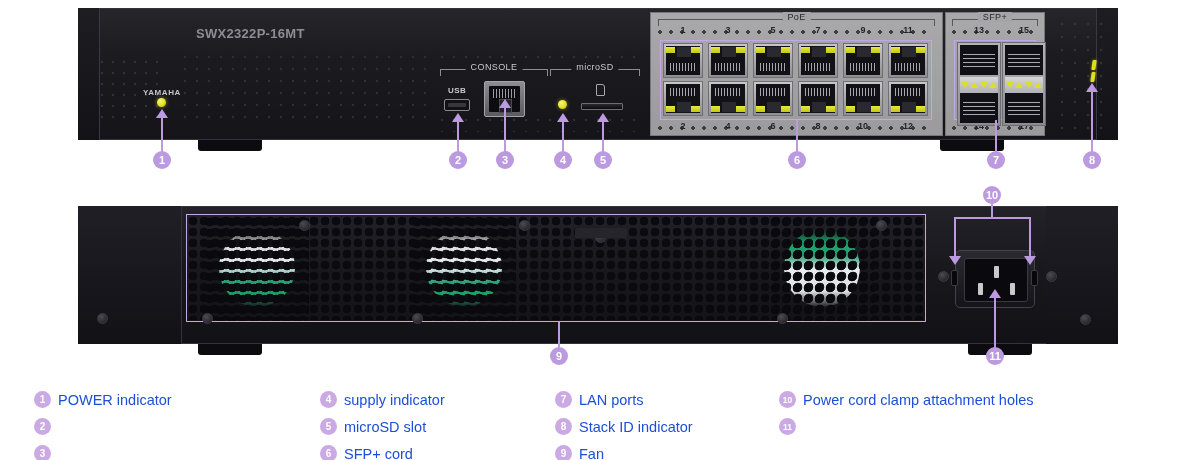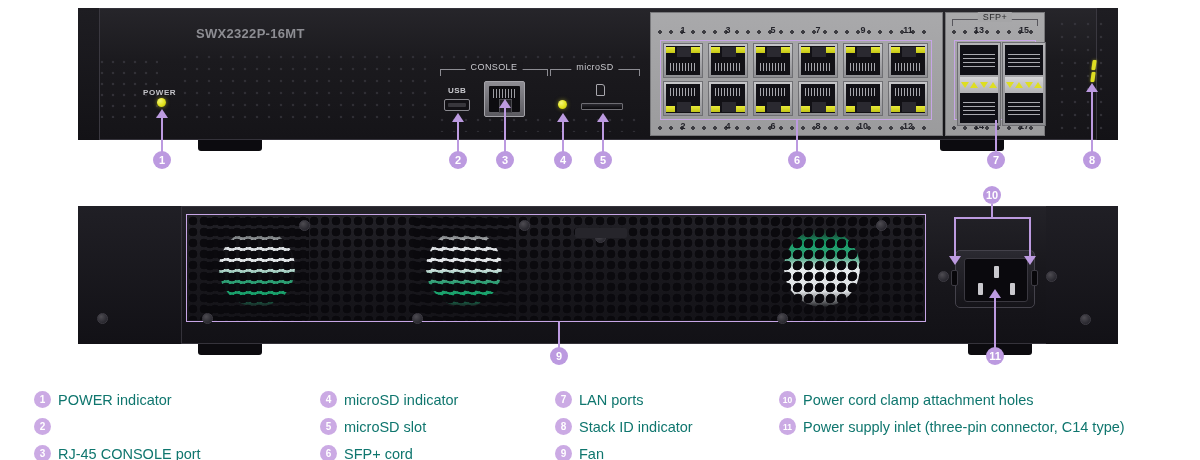--- a/index.html
+++ b/index.html
@@ -264,21 +264,21 @@
 
   
   .legend { position:absolute; left:34px; top:386px; width:1160px; }
   .legend-col { position:absolute; top:0; }
   .legend-item { display:flex; align-items:center; height:27px; }
   .legend-dot {
     width:17px; height:17px; border-radius:50%; flex:none;
     background:#cbaae4; color:#ffffff; font-size:10px; font-weight:bold;
     display:flex; align-items:center; justify-content:center; margin-right:7px;
   }
-  .legend-text { color:#0f766e; font-size:14.5px; white-space:nowrap; }
+  .legend-text { color:#1d4ed8; font-size:14.5px; white-space:nowrap; }
 </style>
 </head>
 <body>
 
 <div id="root">
 
   <div class="front-panel"></div>
   <div class="front-left-ear"></div>
   <div class="front-right-ear"></div>
 
@@ -293,21 +293,21 @@
   <div class="vent-dots" style="left:440px;top:55px;width:200px;height:12px;
               background-image:radial-gradient(circle at 2px 2px,#37363d 1.4px,transparent 1.6px);
               background-size:12px 12px;"></div>
   <div class="vent-dots" style="left:440px;top:118px;width:200px;height:14px;
               background-image:radial-gradient(circle at 2px 2px,#37363d 1.4px,transparent 1.6px);
               background-size:12px 12px;"></div>
   <div class="vent-dots" style="left:1060px;top:22px;width:52px;height:108px;
               background-image:radial-gradient(circle at 2px 2px,#3a3940 1.4px,transparent 1.6px);
               background-size:13px 13px;"></div>
 
-  <div class="power-label">POWER</div>
+  <div class="power-label">YAMAHA</div>
   <div class="power-led"></div>
 
   <div class="grp" style="left:440px;top:62px;width:108px;height:16px;">
     <div class="grp-line"></div>
     <div class="grp-cap">CONSOLE</div>
   </div>
   <div class="usb-label">USB</div>
   <div class="usb-port"></div>
   <div class="rj45-console">
     <div class="cav"></div>
@@ -319,20 +319,24 @@
     <div class="grp-line"></div>
     <div class="grp-cap">microSD</div>
   </div>
   <div class="sd-led"></div>
   <div class="sd-icon"></div>
   <div class="sd-slot"></div>
 
   <div class="lan-plate"></div>
   <div class="sfp-plate"></div>
 
+  <div class="grp" style="left:658px;top:12px;width:277px;height:16px;">
+    <div class="grp-line light"></div>
+    <div class="grp-cap ongray">PoE</div>
+  </div>
   <div class="grp" style="left:952px;top:12px;width:86px;height:16px;">
     <div class="grp-line light"></div>
     <div class="grp-cap ongray">SFP+</div>
   </div>
 
   <div style="position:absolute;left:658px;top:30px;width:275px;height:4px;
               background-image:radial-gradient(circle at 2px 2px,#3d3d42 1.6px,transparent 1.8px);
               background-size:11px 11px;"></div>
   <div style="position:absolute;left:658px;top:126px;width:275px;height:4px;
               background-image:radial-gradient(circle at 2px 2px,#3d3d42 1.6px,transparent 1.8px);
@@ -595,27 +599,26 @@
       <div class="legend-col" style="left: 0px;">
         <div class="legend-item">
           <span class="legend-dot">1</span>
           <span class="legend-text">POWER indicator</span>
         </div>
         <div class="legend-item">
           <span class="legend-dot">2</span>
         </div>
         <div class="legend-item">
           <span class="legend-dot">3</span>
-          <span class="legend-text">RJ-45 CONSOLE port</span>
         </div>
       </div>
       <div class="legend-col" style="left: 286px;">
         <div class="legend-item">
           <span class="legend-dot">4</span>
-          <span class="legend-text">microSD indicator</span>
+          <span class="legend-text">supply indicator</span>
         </div>
         <div class="legend-item">
           <span class="legend-dot">5</span>
           <span class="legend-text">microSD slot</span>
         </div>
         <div class="legend-item">
           <span class="legend-dot">6</span>
           <span class="legend-text">SFP+ cord</span>
         </div>
       </div>
@@ -633,18 +636,17 @@
           <span class="legend-text">Fan</span>
         </div>
       </div>
       <div class="legend-col" style="left: 745px;">
         <div class="legend-item">
           <span class="legend-dot" style="font-size: 8.5px;">10</span>
           <span class="legend-text">Power cord clamp attachment holes</span>
         </div>
         <div class="legend-item">
           <span class="legend-dot" style="font-size: 8.5px;">11</span>
-          <span class="legend-text">Power supply inlet (three-pin connector, C14 type)</span>
         </div>
       </div>
     </div>
 
 </div>
 
 </body></html>

